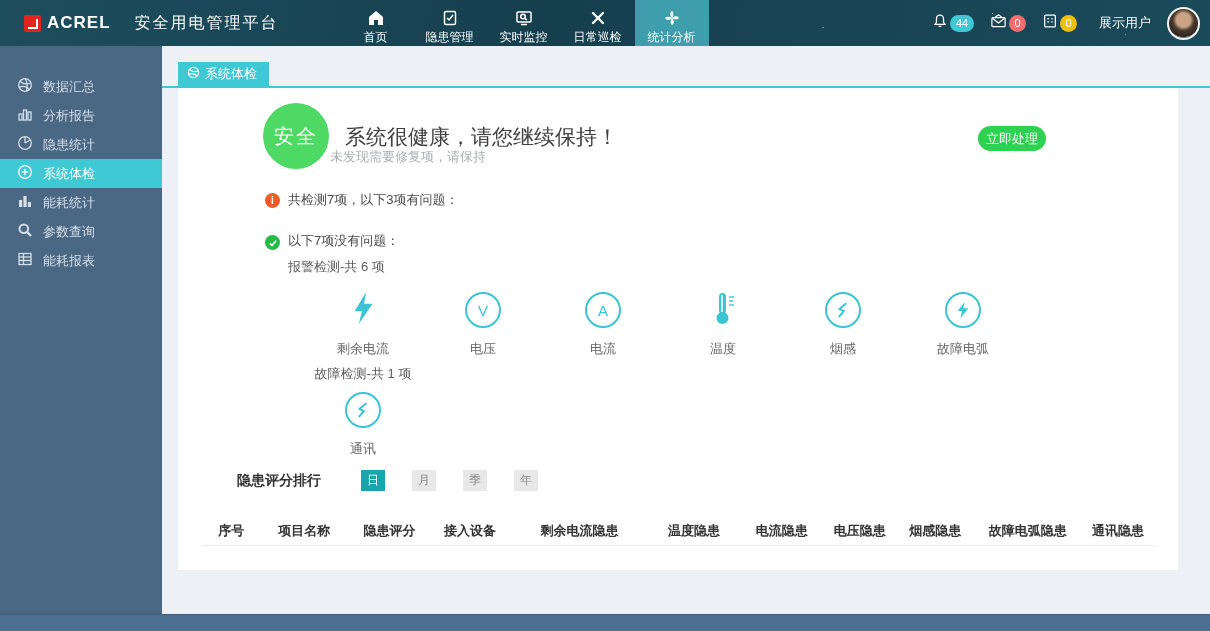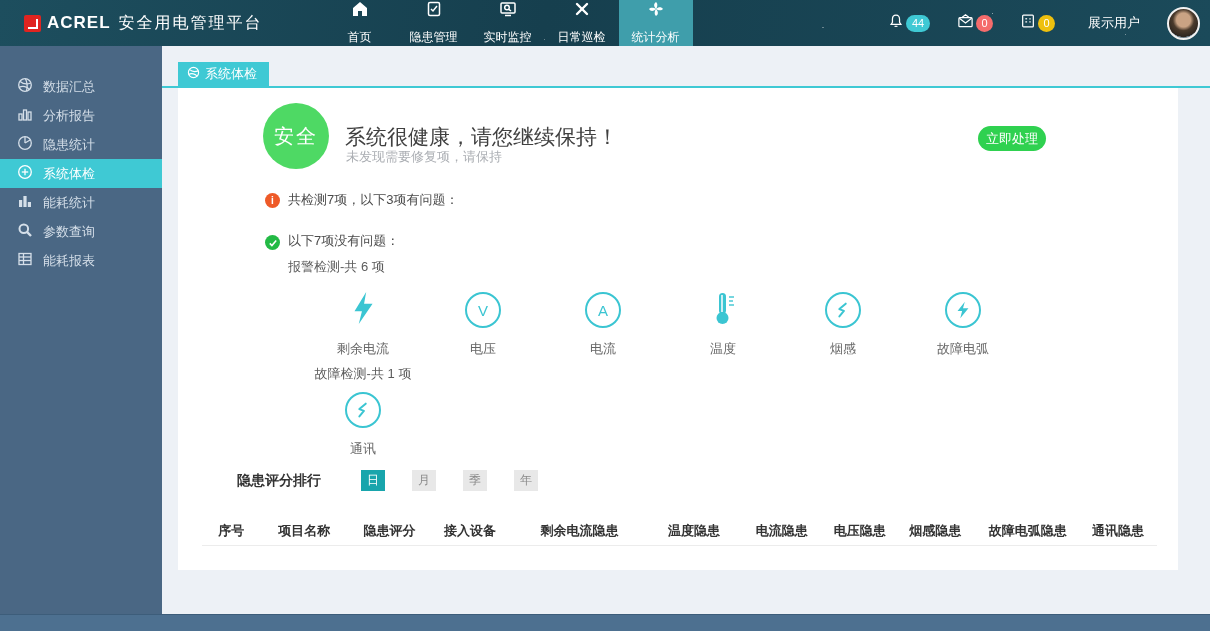--- a/index.html
+++ b/index.html
@@ -15,27 +15,27 @@
       radial-gradient(1.5px 1.5px at 68% 60%, rgba(255,255,255,.35) 48%, transparent 52%),
       radial-gradient(1px 1px at 82% 30%, rgba(255,255,255,.5) 48%, transparent 52%),
       radial-gradient(1px 1px at 93% 75%, rgba(255,255,255,.4) 48%, transparent 52%),
       radial-gradient(1px 1px at 45% 85%, rgba(255,255,255,.35) 48%, transparent 52%),
       linear-gradient(100deg,#1d4e5e 0%, #163f4e 45%, #1b4a5a 100%);
     display:flex; align-items:center; color:#fff;
   }
   .brand{ display:flex; align-items:center; margin-left:24px; white-space:nowrap; }
   .logo-mark{ width:17px; height:17px; background:#e02420; border-radius:2px; position:relative; margin-right:6px; }
   .logo-mark::after{ content:""; position:absolute; left:4px; top:4px; width:8px; height:8px; border:2px solid #fff; border-right:none; border-bottom:none; transform:rotate(180deg); }
-  .brand-acrel{ font-size:17px; font-weight:bold; letter-spacing:1px; margin-right:8px; }
+  .brand-acrel{ font-size:17px; font-weight:bold; letter-spacing:1px; margin-right:24px; }
   .brand-title{ font-size:16px; letter-spacing:2px; }
   .nav{ display:flex; margin-left:60px; height:46px; }
-  .nav-item{ width:74px; height:46px; display:flex; flex-direction:column; align-items:center; justify-content:space-between; cursor:pointer; font-size:12px; gap:2px; }
+  .nav-item{ width:74px; height:46px; display:flex; flex-direction:column; align-items:center; justify-content:flex-end; cursor:pointer; font-size:12px; gap:2px; }
   .nav-item.active{ background:#3f9eab; }
   .nav-item svg{ display:block; }
-  .top-right{ position:absolute; right:10px; top:0; height:46px; display:flex; align-items:center; gap:27px; }
+  .top-right{ position:absolute; right:10px; top:0; height:46px; display:flex; align-items:center; gap:16px; }
   .badge-group{ display:flex; align-items:center; cursor:pointer; }
   .badge{ min-width:17px; height:17px; padding:0 4px; border-radius:9px; font-size:11px; display:flex; align-items:center; justify-content:center; color:#fff; margin-left:2px; }
   .badge.teal{ background:#3fc9d4; min-width:24px; }
   .badge.red{ background:#f56c6c; }
   .badge.yellow{ background:#eec00e; }
   .username{ font-size:13px; margin-left:6px; white-space:nowrap; cursor:pointer; }
   .avatar{ width:33px; height:33px; border-radius:50%; border:2px solid #f2f2f2; cursor:pointer;
     background: radial-gradient(circle at 50% 38%, #caa384 0%, #caa384 30%, #4a3a2c 46%, #2e2620 72%, #6b7a85 73%); }
 
   
@@ -48,21 +48,21 @@
   .footer{ position:absolute; left:0; bottom:0; width:1210px; height:17px; background:#4d7090; border-top:1px solid #3d5d7a; z-index:6; }
 
   
   .content{ position:absolute; left:162px; top:46px; width:1048px; height:568px; background:#edf1f6; }
   .tabbar{ height:42px; border-bottom:2px solid #3fc9d4; position:relative; }
   .tab{ position:absolute; left:16px; bottom:0; height:24px; background:#3fc9d4; color:#fff; font-size:13px; display:flex; align-items:center; gap:5px; padding:0 12px 0 9px; cursor:pointer; }
   .card{ margin-left:16px; width:1000px; height:482px; background:#fff; position:relative; }
 
   .health-circle{ position:absolute; left:85px; top:15px; width:66px; height:66px; border-radius:50%; background:#4ed964; color:#fff; font-size:20px; display:flex; align-items:center; justify-content:center; letter-spacing:2px; }
   .health-title{ position:absolute; left:167px; top:35px; font-size:21px; color:#404040; }
-  .health-sub{ position:absolute; left:168px; top:60px; font-size:13px; color:#abaeb3; }
+  .health-sub{ position:absolute; left:152px; top:60px; font-size:13px; color:#abaeb3; }
   .handle-btn{ position:absolute; left:800px; top:38px; width:68px; height:25px; border:none; border-radius:13px; background:#2fd150; color:#fff; font-size:13px; cursor:pointer; font-family:inherit; }
 
   .info-line{ position:absolute; left:87px; display:flex; align-items:center; gap:8px; font-size:13px; color:#4a4a4a; }
   .info-line.l1{ top:103px; }
   .info-line.l2{ top:144px;align-items:flex-end; }
   .dot-ic{ width:15px; height:15px; border-radius:50%; display:flex; align-items:center; justify-content:center; color:#fff; font-size:10px; font-weight:bold; }
   .dot-ic.orange{ background:#ee5a28; }
   .dot-ic.green{ background:#23ba45; }
 
   .group-label{ position:absolute; font-size:13px; color:#5c5c5c; }

